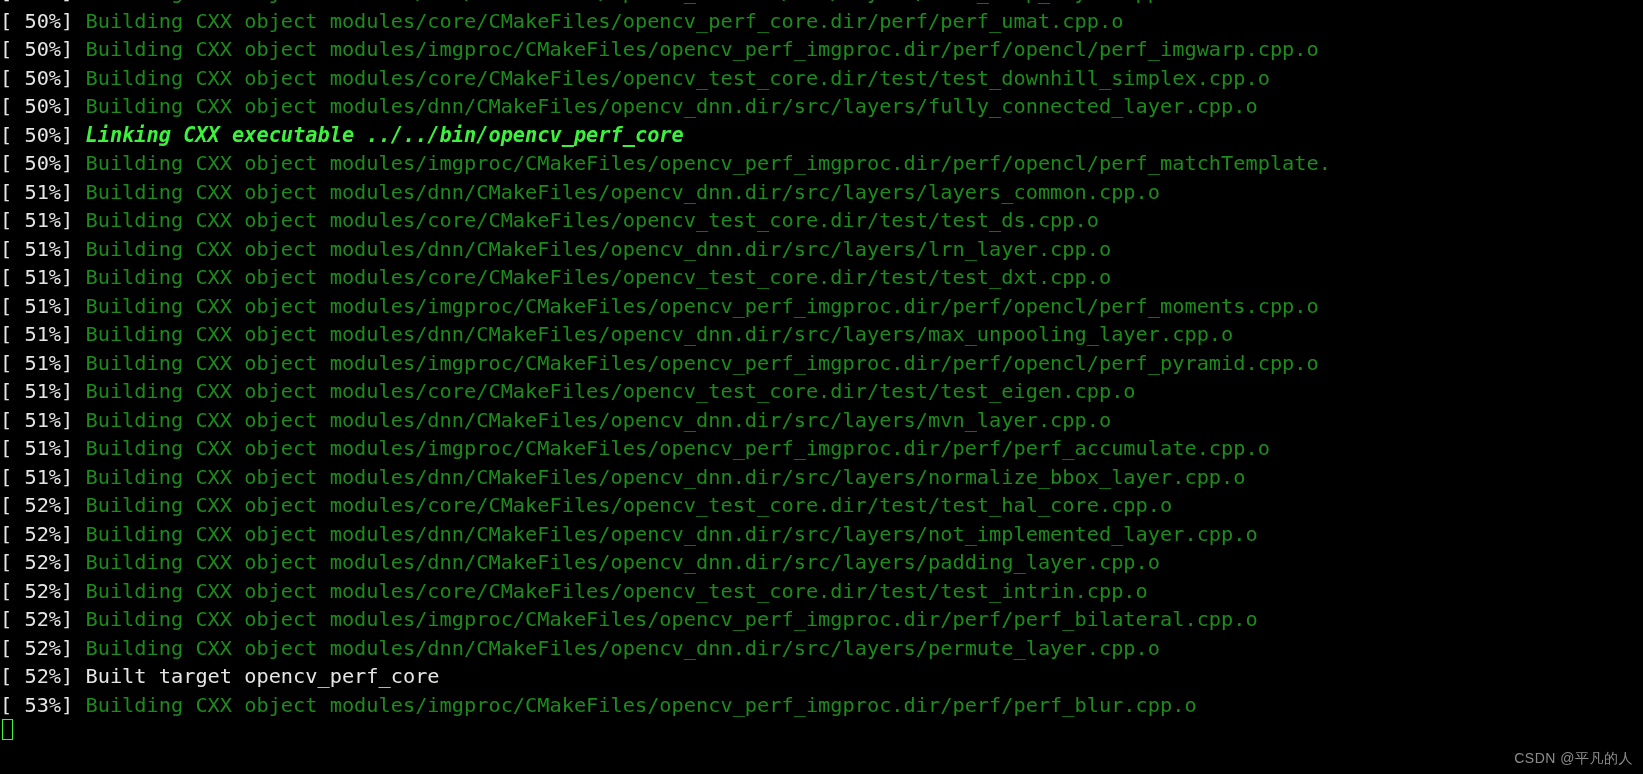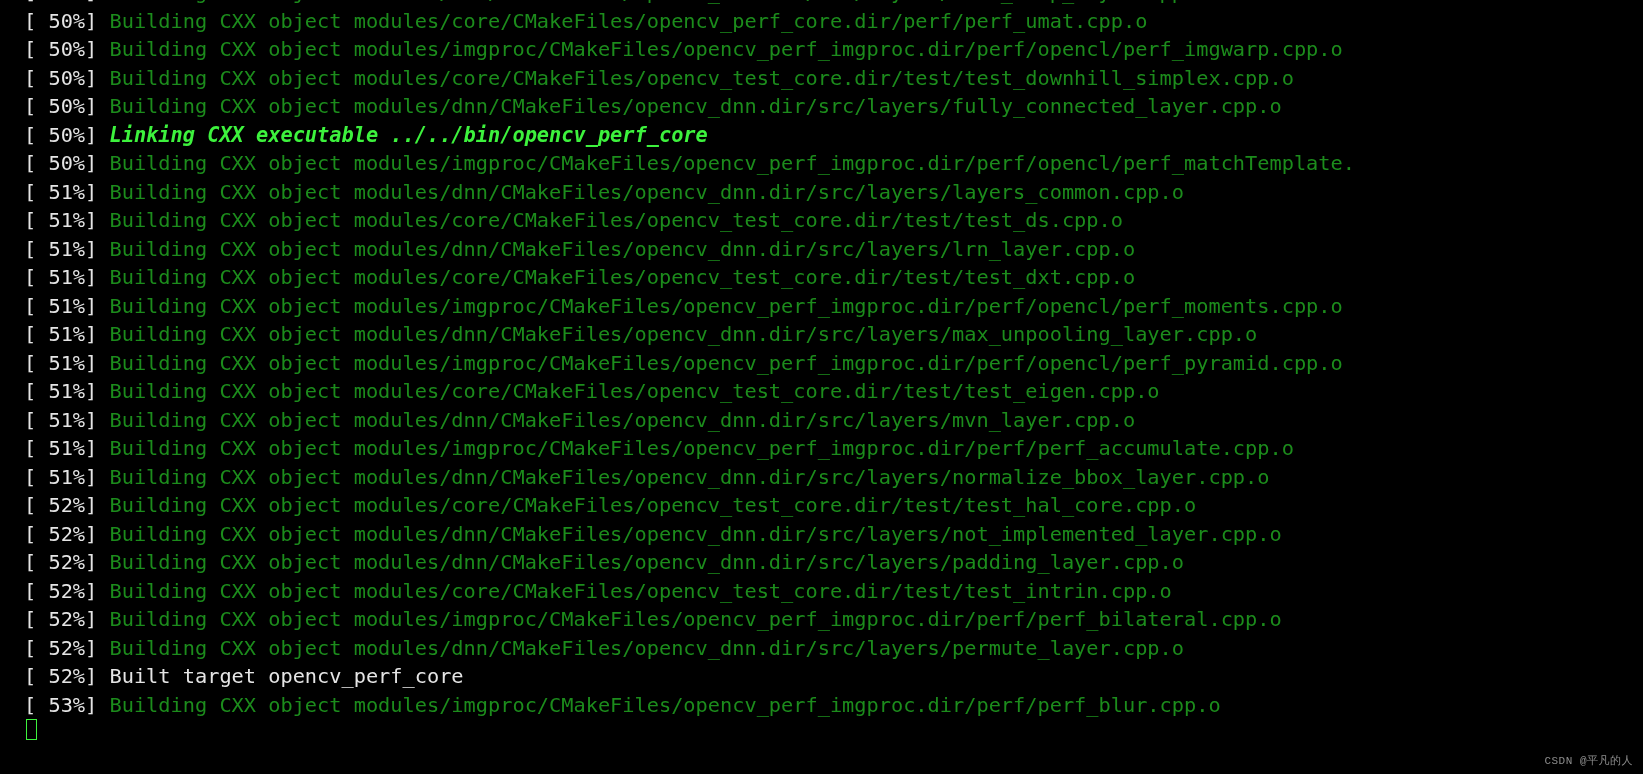--- a/index.html
+++ b/index.html
@@ -14,41 +14,40 @@
     font-family: "DejaVu Sans Mono", "Menlo", "Consolas", monospace;
     font-size: 20.3px;
     line-height: 28.5px;
     white-space: pre;
     padding: 0;
     position: relative;
     top: -22px;
   }
   .line {
     display: block;
-    margin-left: 24px;
   }
   .white { color: #E5E5E5; }
   .darkgreen { color: #1C8C1C; }
   .brightgreen { color: #3DF23D; font-weight: bold; font-style: italic; }
   .cursor {
     display: inline-block;
     width: 11px;
     height: 21px;
     border: 1.5px solid #3DF23D;
     box-sizing: border-box;
     margin-left: 2px;
     margin-top: 0px;
     vertical-align: top;
   }
   .watermark {
     position: fixed;
     right: 10px;
     bottom: 6px;
-    font-family: Liberation Mono, monospace;
-    font-size: 11px;
+    font-family: Liberation Sans, sans-serif;
+    font-size: 14px;
     color: rgba(214,214,214,0.65);
     letter-spacing: 0.5px;
     pointer-events: none;
   }
 </style>
 </head>
 <body>
 
 <div class="terminal" id="terminal-output"><span class="line"><span class="white">[ </span><span class="white">50</span><span class="white">%] </span><span class="darkgreen">Building CXX object modules/dnn/CMakeFiles/opencv_dnn.dir/src/layers/flow_warp_layer.cpp.o</span></span><span class="line"><span class="white">[ </span><span class="white">50</span><span class="white">%] </span><span class="darkgreen">Building CXX object modules/core/CMakeFiles/opencv_perf_core.dir/perf/perf_umat.cpp.o</span></span><span class="line"><span class="white">[ </span><span class="white">50</span><span class="white">%] </span><span class="darkgreen">Building CXX object modules/imgproc/CMakeFiles/opencv_perf_imgproc.dir/perf/opencl/perf_imgwarp.cpp.o</span></span><span class="line"><span class="white">[ </span><span class="white">50</span><span class="white">%] </span><span class="darkgreen">Building CXX object modules/core/CMakeFiles/opencv_test_core.dir/test/test_downhill_simplex.cpp.o</span></span><span class="line"><span class="white">[ </span><span class="white">50</span><span class="white">%] </span><span class="darkgreen">Building CXX object modules/dnn/CMakeFiles/opencv_dnn.dir/src/layers/fully_connected_layer.cpp.o</span></span><span class="line"><span class="white">[ </span><span class="white">50</span><span class="white">%] </span><span class="brightgreen">Linking CXX executable ../../bin/opencv_perf_core</span></span><span class="line"><span class="white">[ </span><span class="white">50</span><span class="white">%] </span><span class="darkgreen">Building CXX object modules/imgproc/CMakeFiles/opencv_perf_imgproc.dir/perf/opencl/perf_matchTemplate.</span></span><span class="line"><span class="white">[ </span><span class="white">51</span><span class="white">%] </span><span class="darkgreen">Building CXX object modules/dnn/CMakeFiles/opencv_dnn.dir/src/layers/layers_common.cpp.o</span></span><span class="line"><span class="white">[ </span><span class="white">51</span><span class="white">%] </span><span class="darkgreen">Building CXX object modules/core/CMakeFiles/opencv_test_core.dir/test/test_ds.cpp.o</span></span><span class="line"><span class="white">[ </span><span class="white">51</span><span class="white">%] </span><span class="darkgreen">Building CXX object modules/dnn/CMakeFiles/opencv_dnn.dir/src/layers/lrn_layer.cpp.o</span></span><span class="line"><span class="white">[ </span><span class="white">51</span><span class="white">%] </span><span class="darkgreen">Building CXX object modules/core/CMakeFiles/opencv_test_core.dir/test/test_dxt.cpp.o</span></span><span class="line"><span class="white">[ </span><span class="white">51</span><span class="white">%] </span><span class="darkgreen">Building CXX object modules/imgproc/CMakeFiles/opencv_perf_imgproc.dir/perf/opencl/perf_moments.cpp.o</span></span><span class="line"><span class="white">[ </span><span class="white">51</span><span class="white">%] </span><span class="darkgreen">Building CXX object modules/dnn/CMakeFiles/opencv_dnn.dir/src/layers/max_unpooling_layer.cpp.o</span></span><span class="line"><span class="white">[ </span><span class="white">51</span><span class="white">%] </span><span class="darkgreen">Building CXX object modules/imgproc/CMakeFiles/opencv_perf_imgproc.dir/perf/opencl/perf_pyramid.cpp.o</span></span><span class="line"><span class="white">[ </span><span class="white">51</span><span class="white">%] </span><span class="darkgreen">Building CXX object modules/core/CMakeFiles/opencv_test_core.dir/test/test_eigen.cpp.o</span></span><span class="line"><span class="white">[ </span><span class="white">51</span><span class="white">%] </span><span class="darkgreen">Building CXX object modules/dnn/CMakeFiles/opencv_dnn.dir/src/layers/mvn_layer.cpp.o</span></span><span class="line"><span class="white">[ </span><span class="white">51</span><span class="white">%] </span><span class="darkgreen">Building CXX object modules/imgproc/CMakeFiles/opencv_perf_imgproc.dir/perf/perf_accumulate.cpp.o</span></span><span class="line"><span class="white">[ </span><span class="white">51</span><span class="white">%] </span><span class="darkgreen">Building CXX object modules/dnn/CMakeFiles/opencv_dnn.dir/src/layers/normalize_bbox_layer.cpp.o</span></span><span class="line"><span class="white">[ </span><span class="white">52</span><span class="white">%] </span><span class="darkgreen">Building CXX object modules/core/CMakeFiles/opencv_test_core.dir/test/test_hal_core.cpp.o</span></span><span class="line"><span class="white">[ </span><span class="white">52</span><span class="white">%] </span><span class="darkgreen">Building CXX object modules/dnn/CMakeFiles/opencv_dnn.dir/src/layers/not_implemented_layer.cpp.o</span></span><span class="line"><span class="white">[ </span><span class="white">52</span><span class="white">%] </span><span class="darkgreen">Building CXX object modules/dnn/CMakeFiles/opencv_dnn.dir/src/layers/padding_layer.cpp.o</span></span><span class="line"><span class="white">[ </span><span class="white">52</span><span class="white">%] </span><span class="darkgreen">Building CXX object modules/core/CMakeFiles/opencv_test_core.dir/test/test_intrin.cpp.o</span></span><span class="line"><span class="white">[ </span><span class="white">52</span><span class="white">%] </span><span class="darkgreen">Building CXX object modules/imgproc/CMakeFiles/opencv_perf_imgproc.dir/perf/perf_bilateral.cpp.o</span></span><span class="line"><span class="white">[ </span><span class="white">52</span><span class="white">%] </span><span class="darkgreen">Building CXX object modules/dnn/CMakeFiles/opencv_dnn.dir/src/layers/permute_layer.cpp.o</span></span><span class="line"><span class="white">[ </span><span class="white">52</span><span class="white">%] </span><span class="white">Built target opencv_perf_core</span></span><span class="line"><span class="white">[ </span><span class="white">53</span><span class="white">%] </span><span class="darkgreen">Building CXX object modules/imgproc/CMakeFiles/opencv_perf_imgproc.dir/perf/perf_blur.cpp.o</span></span><span class="line"><span class="cursor"></span></span></div>
 

